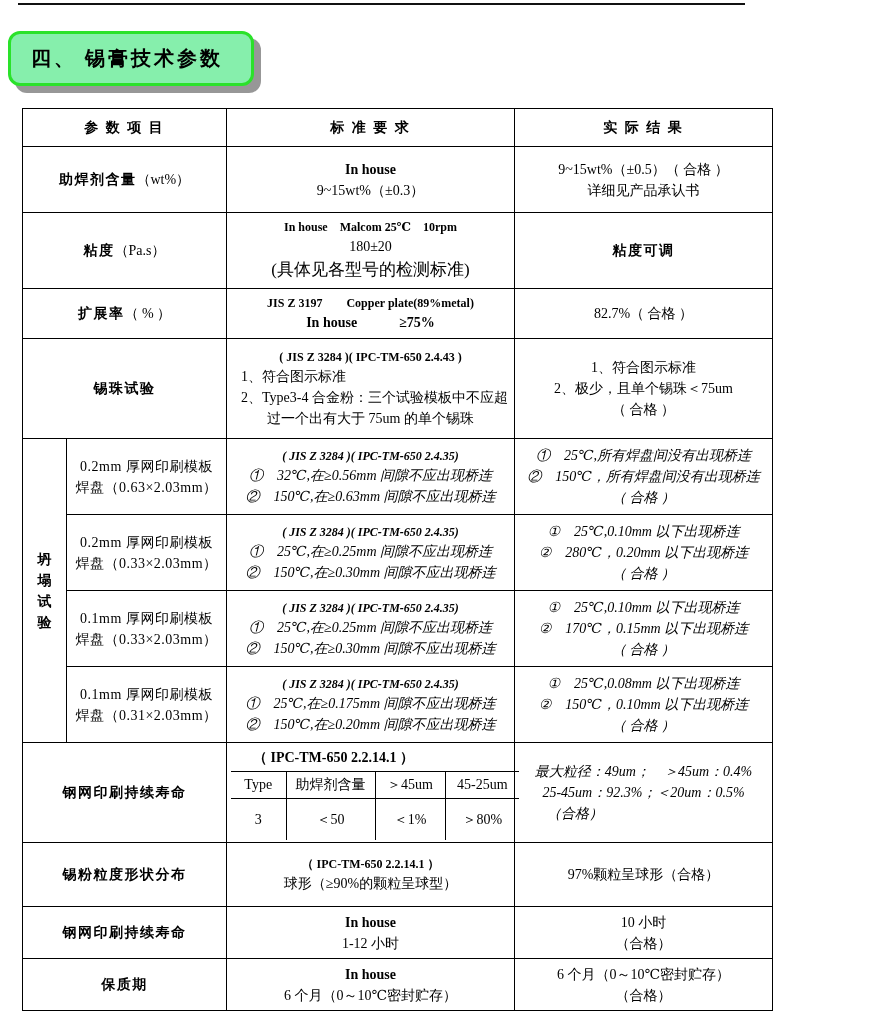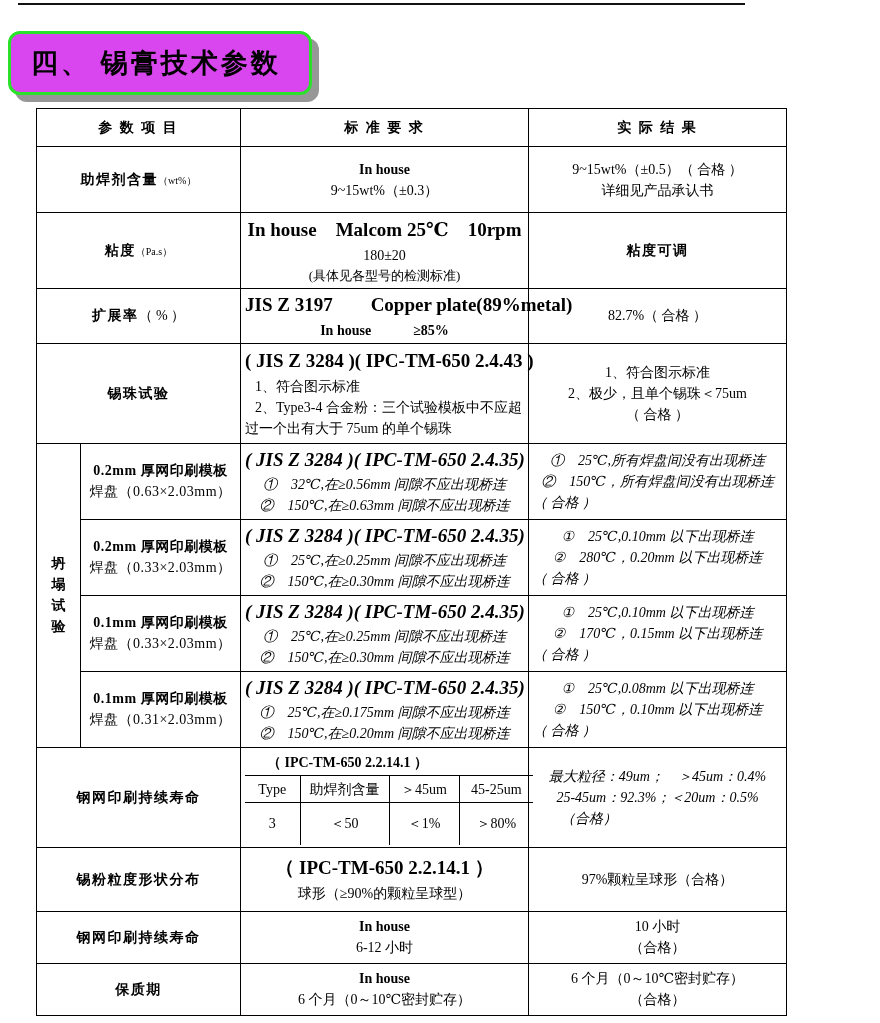--- a/index.html
+++ b/index.html
@@ -4,47 +4,47 @@
 <style>
   * { box-sizing: border-box; }
   html,body { margin:0; padding:0; }
   body {
     width:880px; height:1023px; background:#ffffff; position:relative;
     font-family:"Liberation Serif","DejaVu Serif",serif; color:#000;
   }
   .top-rule { position:absolute; left:18px; top:3px; width:727px; height:2px; background:#111; }
   .badge {
     position:absolute; left:8px; top:31px;
-    background:#d946ef; border:3px solid #2ae22a; border-radius:12px;
+    background:#86efac; border:3px solid #2ae22a; border-radius:12px;
     box-shadow:7px 7px 0 #979797;
     padding:11px 28px 11px 20px;
-    font-size:27px; font-weight:bold; letter-spacing:3px; white-space:nowrap;
+    font-size:20px; font-weight:bold; letter-spacing:3px; white-space:nowrap;
   }
   table.spec {
-    position:absolute; left:36px; top:108px; width:750px;
+    position:absolute; left:22px; top:108px; width:750px;
     border-collapse:collapse; table-layout:fixed;
   }
   table.spec td {
     border:1.5px solid #000; text-align:center; vertical-align:middle;
     font-size:14px; line-height:1.5; padding:2px 4px; color:#000;
   }
   td.hdr { font-weight:bold; font-size:17px; letter-spacing:2px; }
   td.plabel { font-weight:bold; font-size:15.5px; letter-spacing:1.5px; }
-  .suffix { font-weight:normal; font-size:10px; letter-spacing:0; }
+  .suffix { font-weight:normal; font-size:14px; letter-spacing:0; }
   td.vlabel { font-weight:bold; font-size:17px; line-height:2.9; padding:0; }
   td.sublabel { text-align:left; padding-left:8px; font-size:13.5px; letter-spacing:0.5px; }
-  .sub1 { font-weight:bold; }
+  .sub1 { font-weight:normal; }
   td.cl { text-align:left; padding-left:7px;font-style:italic; }
   .b { font-weight:bold; }
-  .sm { font-size:13px;text-align:center; }
+  .sm { font-size:17px;text-align:center; }
   .no { white-space:nowrap; }
-  .ctr { text-align:left; }
+  .ctr { text-align:center; }
   .lft { text-align:left; padding-left:10px; }
   .ind { padding-left:28px; text-align:left; }
-  .bt { font-size:19px; }
+  .bt { font-size:12px; }
   td.nest { padding:0; vertical-align:top; }
   table.inner { width:100%; border-collapse:collapse; table-layout:fixed; }
   table.inner td { border:1.5px solid #000; font-size:14px; }
   table.inner tr:first-child td { border-top:none; }
   table.inner tr:last-child td { border-bottom:none; }
   table.inner td:first-child { border-left:none; }
   table.inner tr td:last-child { border-right:none; }
   .inner-title { text-align:left !important; padding-left:22px !important; font-weight:bold; }
 </style>
 </head>
@@ -98,21 +98,21 @@
       <div>粘度可调</div>
     </td>
   </tr>
 
   <tr style="height:50px">
     <td class="plabel" colspan="2">
       <span>扩展率</span><span class="suffix" style="font-size:14px">（ % ）</span>
     </td>
     <td>
       <div class="b bt no">JIS Z 3197　　Copper plate(89%metal)</div>
-      <div class="b">In house　　　≥85%</div>
+      <div class="b">In house　　　≥75%</div>
     </td>
     <td>
       <div>82.7%（ 合格 ）</div>
     </td>
   </tr>
 
   <tr style="height:100px">
     <td class="plabel" colspan="2">
       <span>锡珠试验</span>
     </td>
@@ -250,21 +250,21 @@
       <div>97%颗粒呈球形（合格）</div>
     </td>
   </tr>
 
   <tr style="height:52px">
     <td class="plabel" colspan="2">
       <span>钢网印刷持续寿命</span>
     </td>
     <td>
       <div class="b">In house</div>
-      <div>6-12 小时</div>
+      <div>1-12 小时</div>
     </td>
     <td>
       <div>10 小时</div>
       <div>（合格）</div>
     </td>
   </tr>
 
   <tr style="height:52px">
     <td class="plabel" colspan="2">
       <span>保质期</span>

